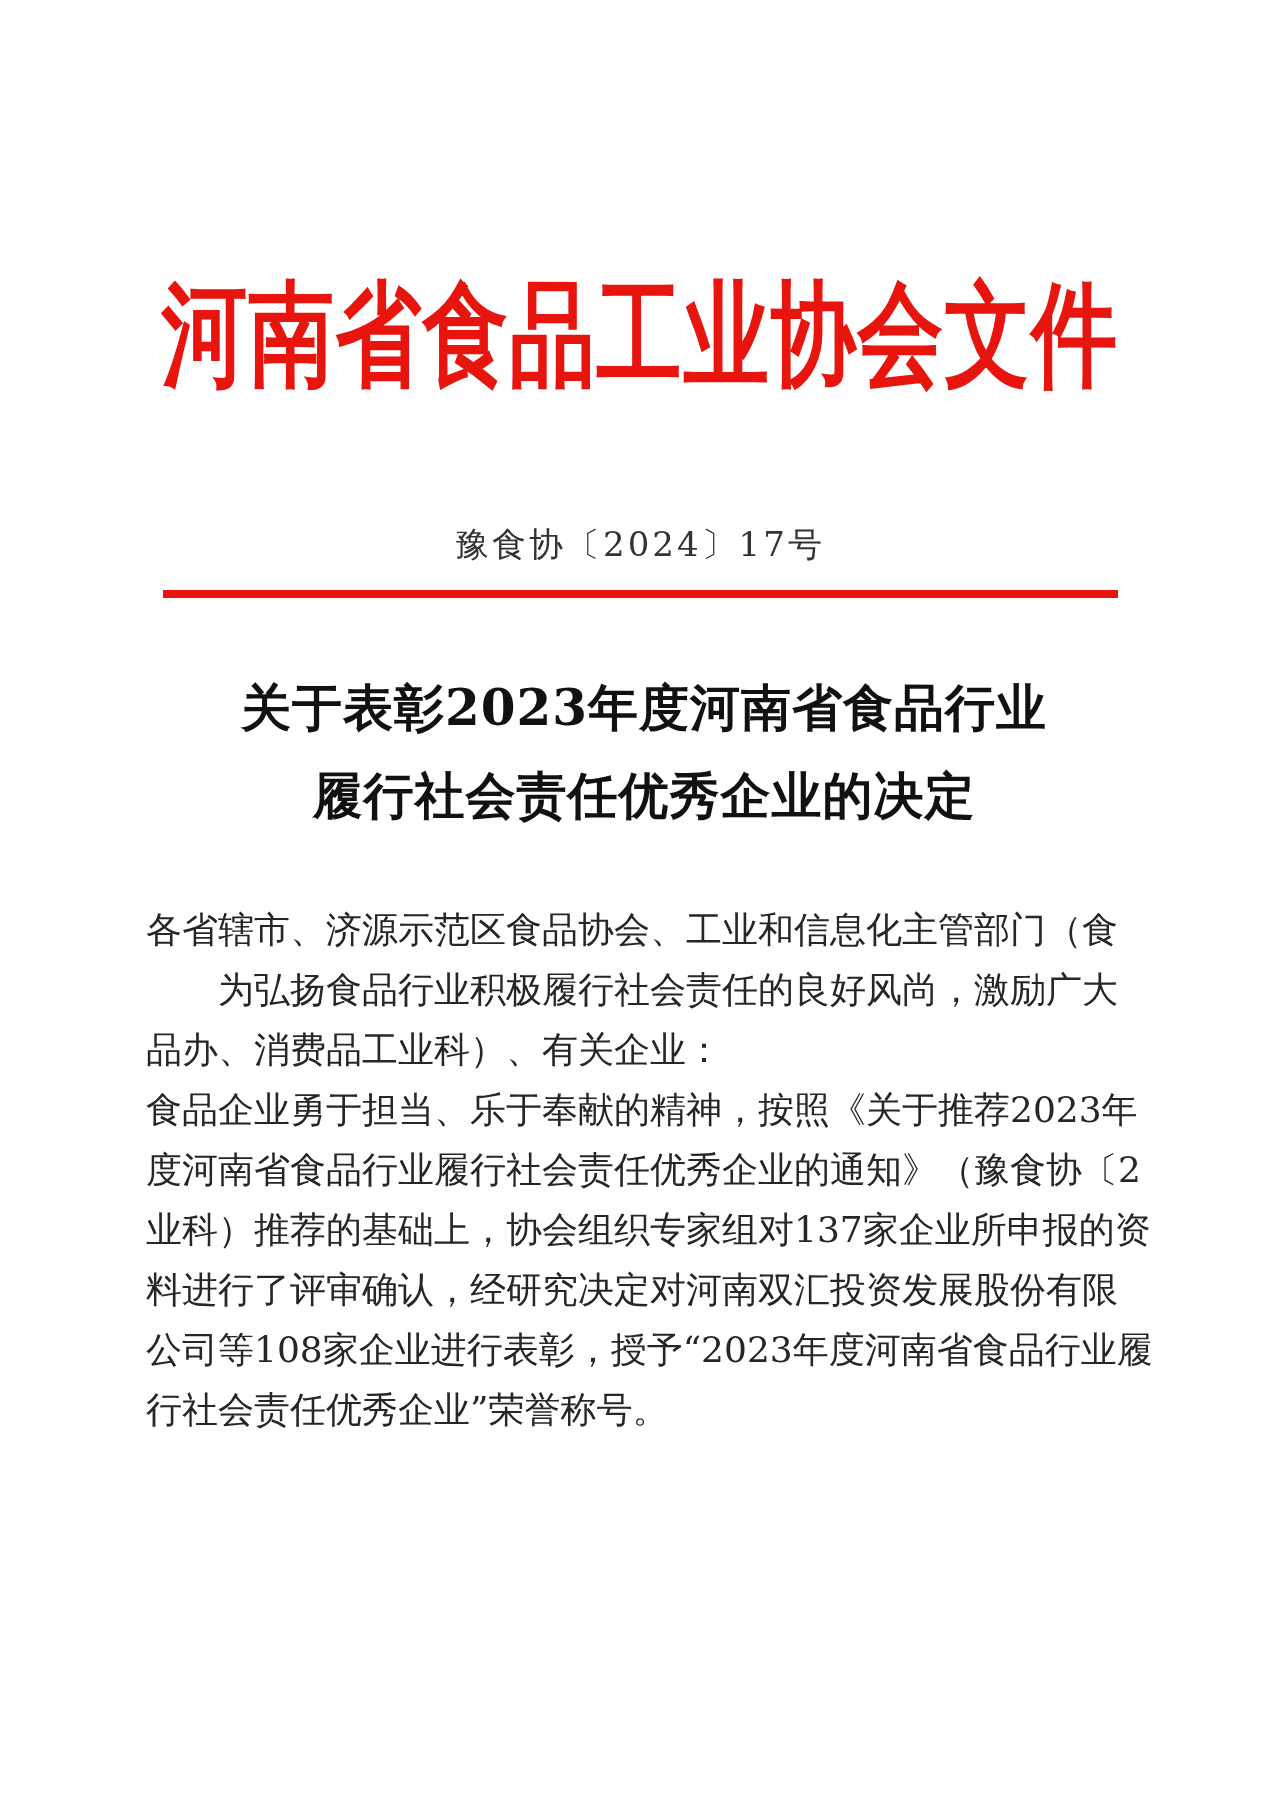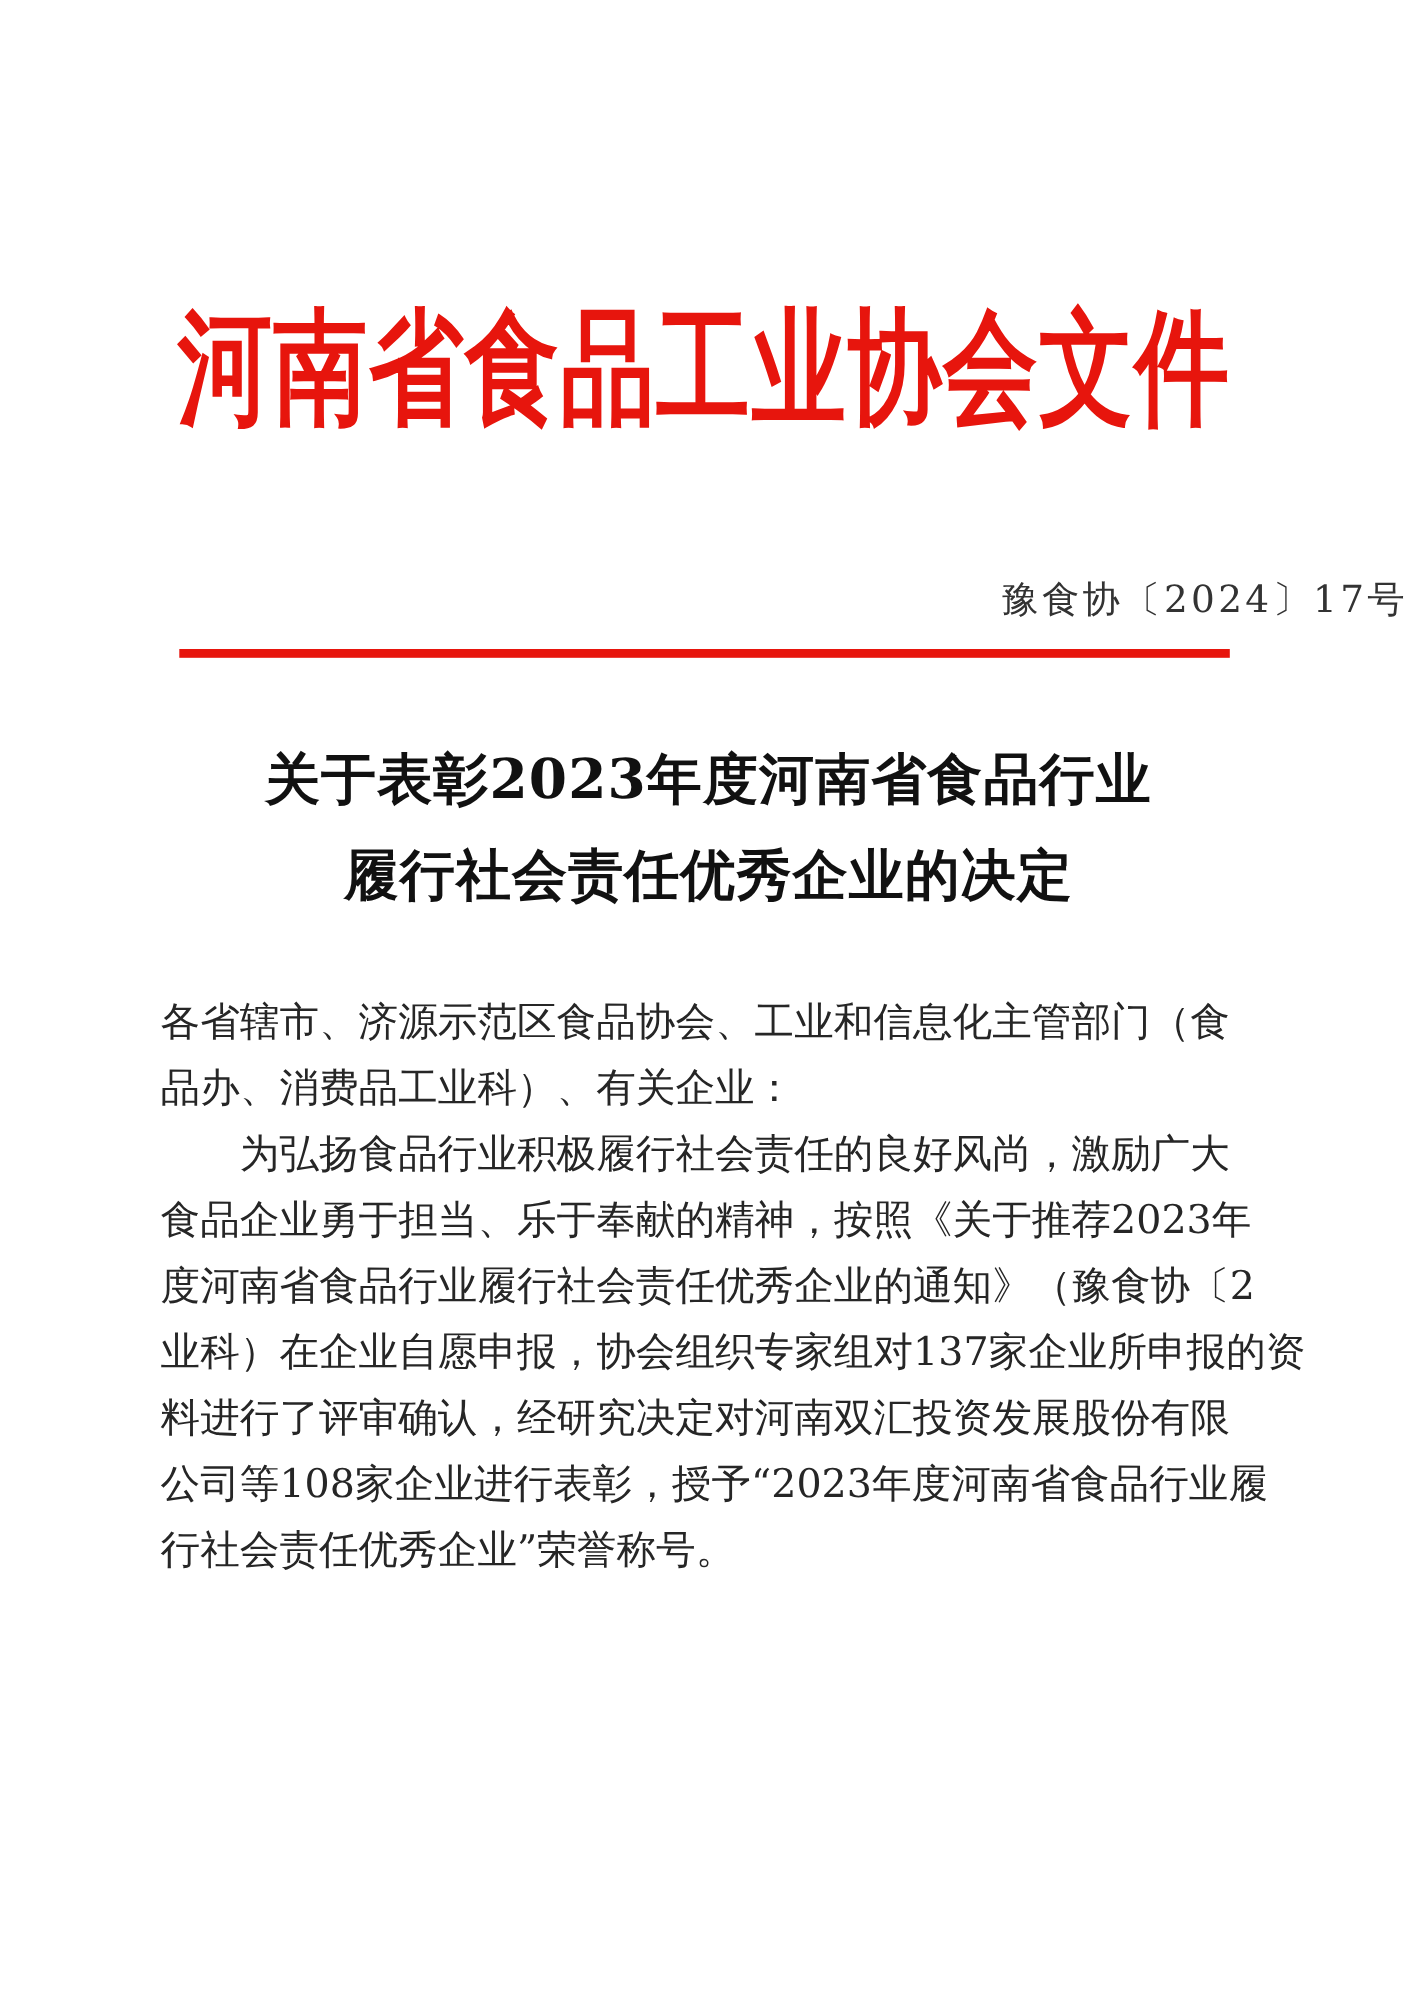--- a/index.html
+++ b/index.html
@@ -31,21 +31,21 @@
     letter-spacing: 2px;
     white-space: nowrap;
     transform: scaleX(0.75);
     transform-origin: 50% 50%;
   }
   .doc-number {
     position: absolute;
     top: 522px;
     left: 0;
     width: 1280px;
-    text-align: right;
+    text-align: center;
     font-size: 34px;
     letter-spacing: 3px;
     color: #333333;
     white-space: nowrap;
   }
   .red-rule {
     position: absolute;
     top: 590px;
     left: 163px;
     width: 955px;
@@ -90,23 +90,23 @@
 
   <div class="red-rule"></div>
 
   <div class="doc-title">
     <div>关于表彰2023年度河南省食品行业</div>
     <div>履行社会责任优秀企业的决定</div>
   </div>
 
   <div class="body-text">
     <div class="line">各省辖市、济源示范区食品协会、工业和信息化主管部门（食</div>
+    <div class="line">　　为弘扬食品行业积极履行社会责任的良好风尚，激励广大</div>
     <div class="line">品办、消费品工业科）、有关企业：</div>
-    <div class="line">　　为弘扬食品行业积极履行社会责任的良好风尚，激励广大</div>
     <div class="line">食品企业勇于担当、乐于奉献的精神，按照《关于推荐2023年</div>
     <div class="line">度河南省食品行业履行社会责任优秀企业的通知》（豫食协〔2</div>
-    <div class="line">业科）在企业自愿申报，协会组织专家组对137家企业所申报的资</div>
+    <div class="line">业科）推荐的基础上，协会组织专家组对137家企业所申报的资</div>
     <div class="line">料进行了评审确认，经研究决定对河南双汇投资发展股份有限</div>
     <div class="line">公司等108家企业进行表彰，授予“2023年度河南省食品行业履</div>
     <div class="line">行社会责任优秀企业”荣誉称号。</div>
   </div>
 
 </div>
 
 </body></html>

